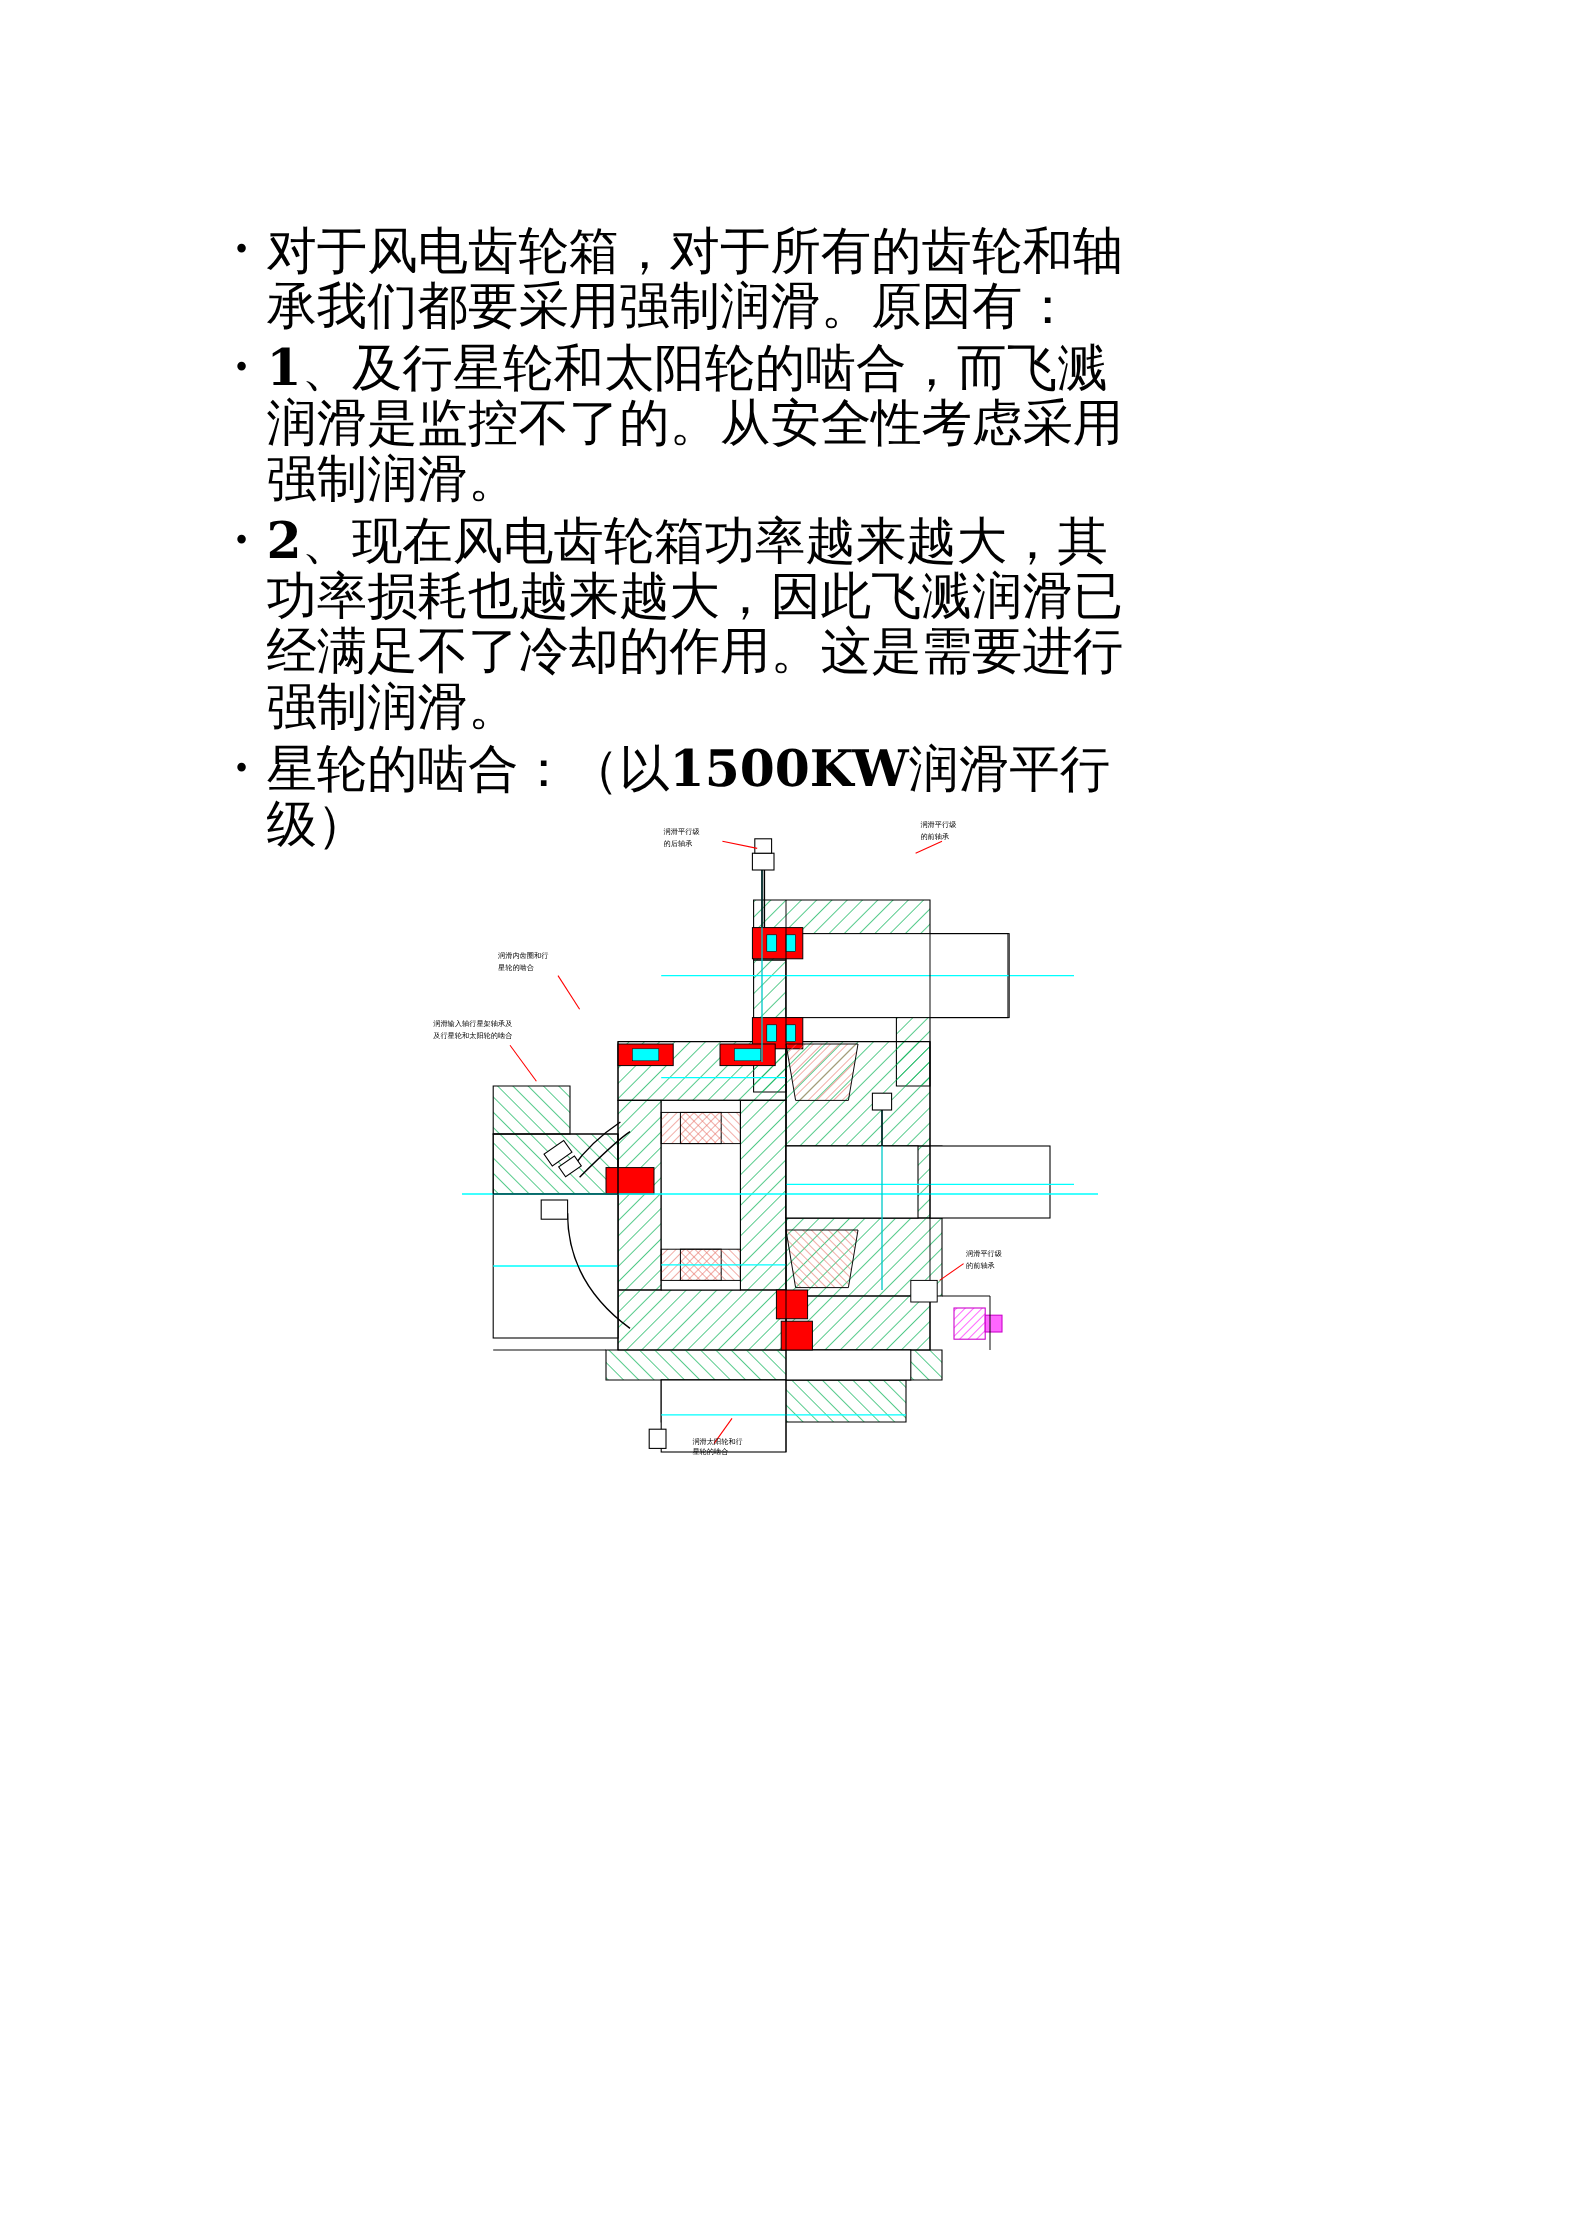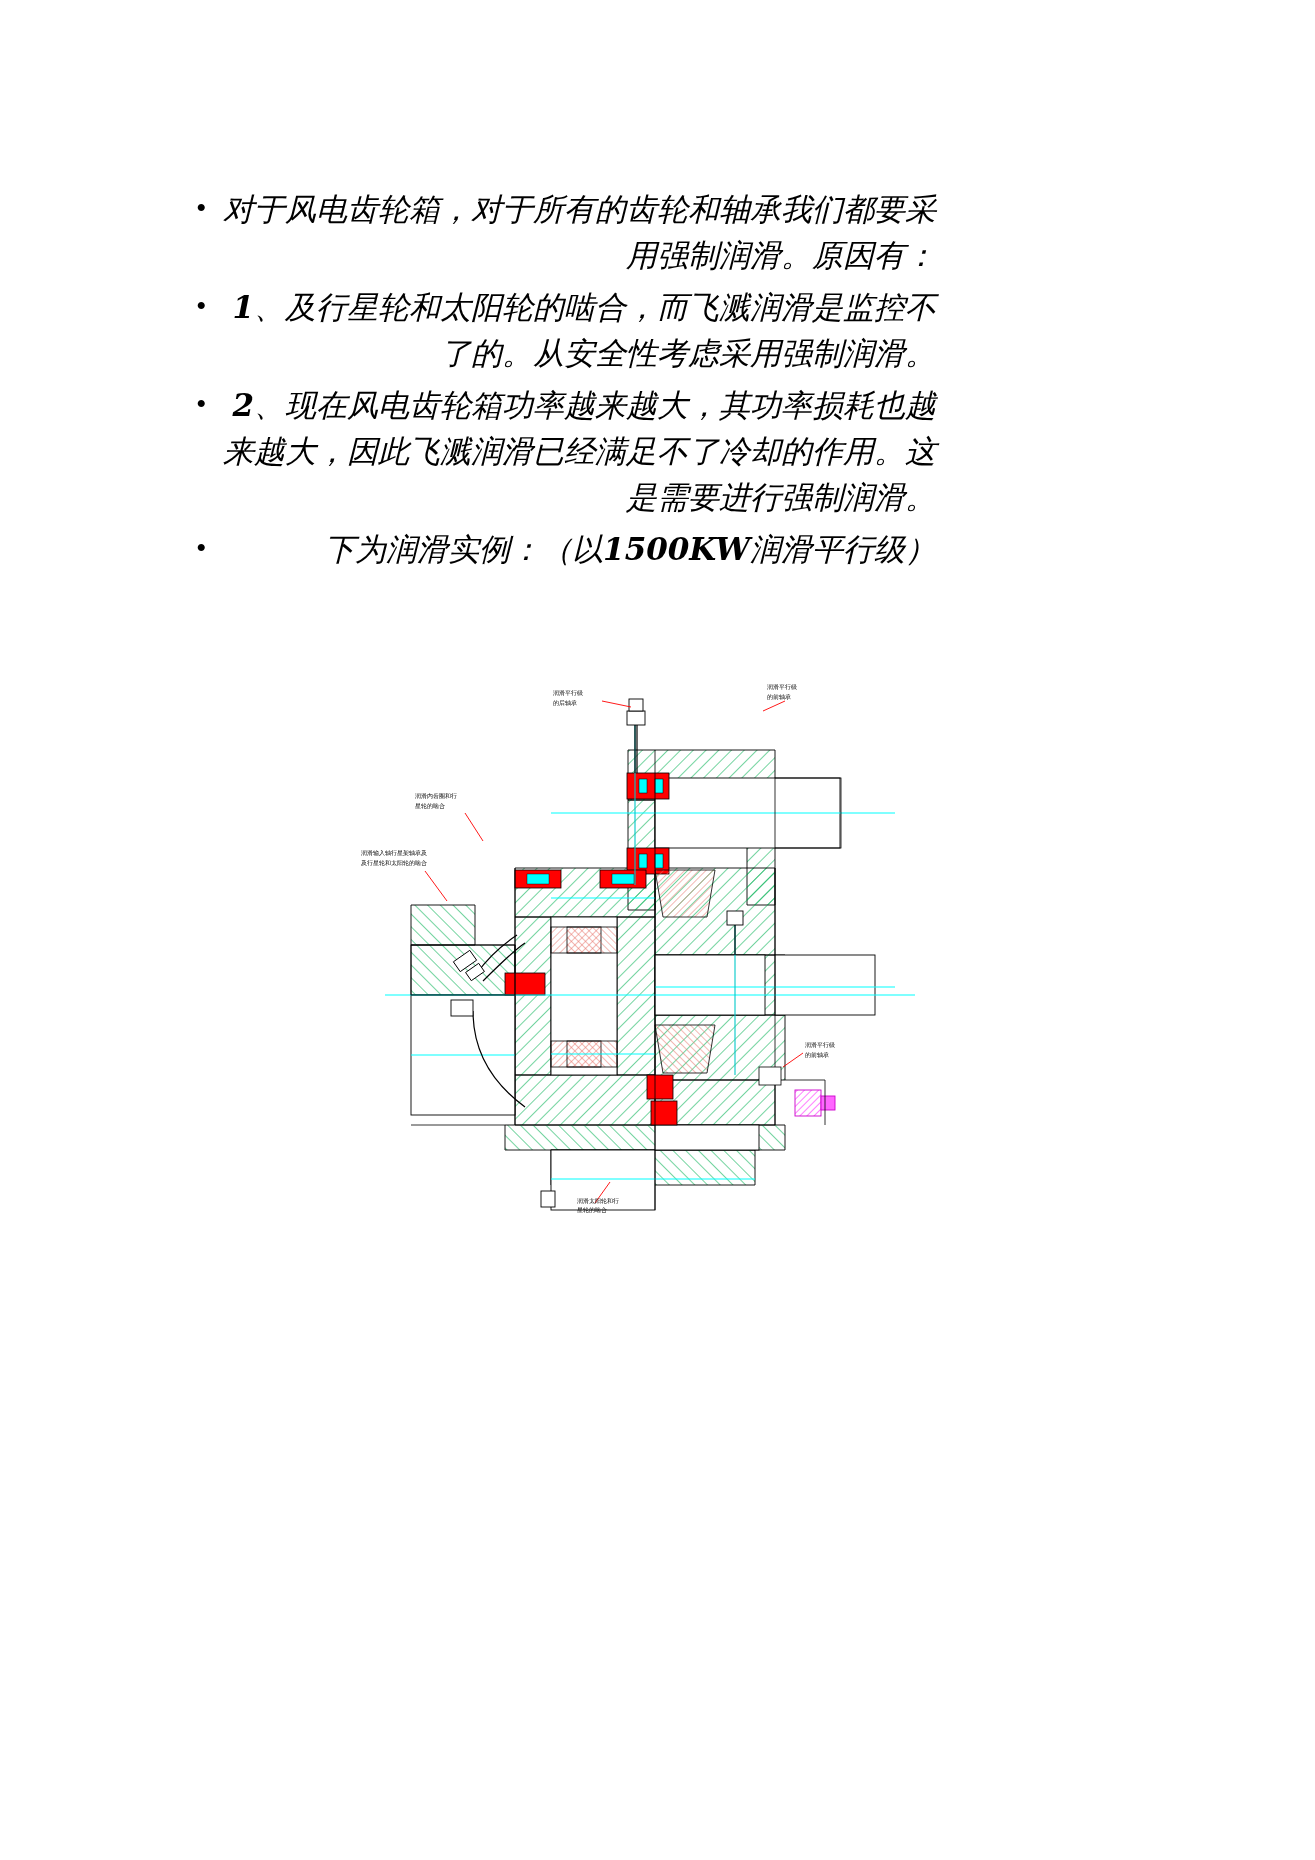--- a/index.html
+++ b/index.html
@@ -27,27 +27,26 @@
     flex:0 0 auto;
     width:26px;
     font-size:30px;
     line-height:44px;
     text-align:left;
     color:#000;
     font-family:"Liberation Serif", serif;
   }
   .bullet .txt{
     flex:1 1 auto;
-    font-size:31px;
+    font-size:42px;
     line-height:46px;
     color:#000;
     font-family:"DejaVu Serif", serif;
     letter-spacing:0px;
-    text-align:right;
-    font-style:italic;
+    text-align:left;
   }
 
   
   .drawing{
     position:absolute;
     left:355px; top:655px;
     width:620px; height:560px;
   }
   .drawing svg{display:block;}
 </style>
@@ -68,21 +67,21 @@
       <span class="txt"><b>1</b><span>、及行星轮和太阳轮的啮合，而飞溅润滑是监控不了的。从安全性考虑采用强制润滑。</span></span>
     </div>
 
     <div class="bullet">
       <span class="dot">•</span>
       <span class="txt"><b>2</b><span>、现在风电齿轮箱功率越来越大，其功率损耗也越来越大，因此飞溅润滑已经满足不了冷却的作用。这是需要进行强制润滑。</span></span>
     </div>
 
     <div class="bullet">
       <span class="dot">•</span>
-      <span class="txt"><span>下为润滑实例：（以</span><b>1500KW</b><span>润滑平行级）</span></span>
+      <span class="txt"><span>星轮的啮合：（以</span><b>1500KW</b><span>润滑平行级）</span></span>
     </div>
 
   </div>
 
   <div class="drawing">
   <svg width="620" height="560" viewBox="0 0 620 560" xmlns="http://www.w3.org/2000/svg">
     <defs>
       <pattern id="hg" width="9" height="9" patternTransform="rotate(45)" patternUnits="userSpaceOnUse">
         <line x1="0" y1="0" x2="0" y2="9" stroke="#00b050" stroke-width="1.1"></line>
       </pattern>

